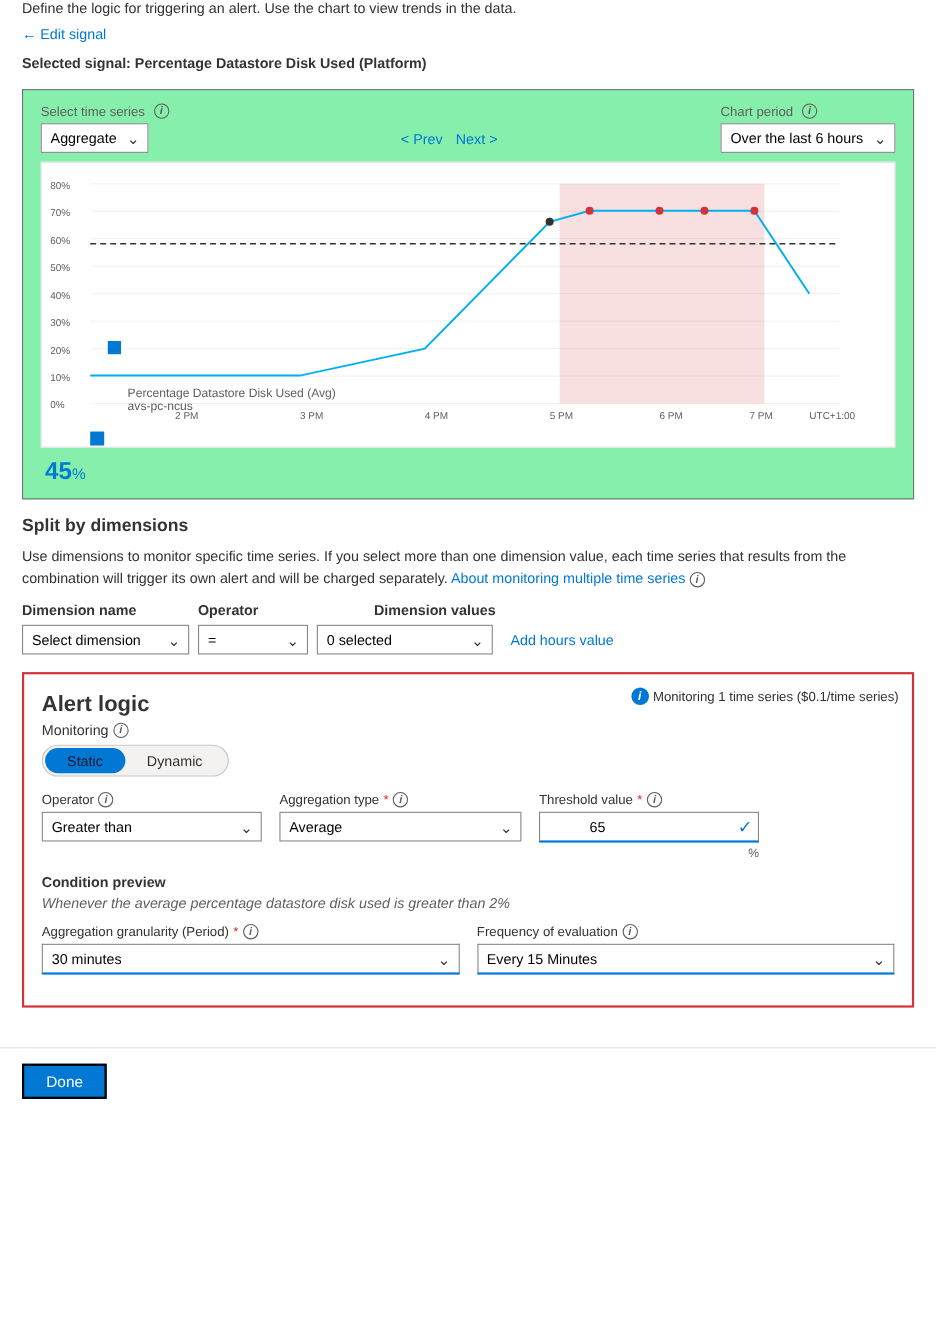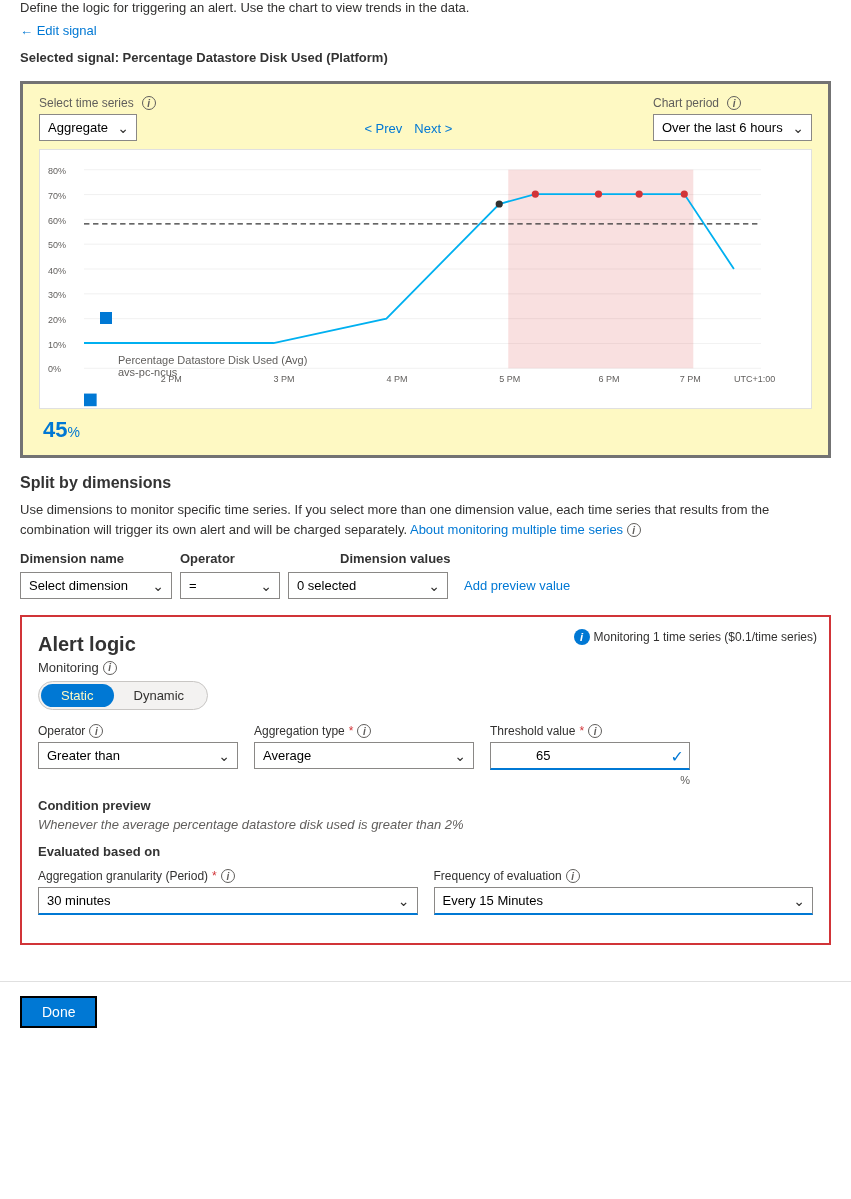--- a/index.html
+++ b/index.html
@@ -6,21 +6,21 @@
     body { font-family: 'Segoe UI', Arial, sans-serif; font-size: 13px; color: #333; background: #fff; width: 851px; min-height: 1199px; }
     .modal { width: 851px; min-height: 1199px; background: #fff; padding: 0; position: relative; }
     .modal-header { display: flex; align-items: center; justify-content: space-between; padding: 16px 20px 12px 20px; border-bottom: none; }
     .modal-title { font-size: 20px; font-weight: 600; color: #1a1a1a; }
     .close-btn { font-size: 18px; cursor: pointer; color: #605e5c; background: none; border: none; padding: 4px 8px; }
     .modal-body { padding: 0 20px 20px 20px; }
     .desc-text { font-size: 13px; color: #323130; margin-bottom: 8px; }
     .edit-signal-link { color: #0078d4; cursor: pointer; font-size: 13px; display: inline-block; margin-bottom: 12px; }
     .edit-signal-link::before { content: '← '; }
     .selected-signal { font-size: 13px; font-weight: 600; margin-bottom: 16px; }
-    .chart-section { background: #fef9c3; border: 3px solid #737373; padding: 12px 16px; margin-bottom: 16px; }
+    .chart-section { background: #86efac; border: 1px solid #737373; padding: 12px 16px; margin-bottom: 16px; }
     .chart-controls { display: flex; align-items: center; margin-bottom: 8px; gap: 0; }
     .chart-controls-left { display: flex; align-items: center; gap: 8px; flex: 1; }
     .chart-controls-right { display: flex; align-items: center; gap: 8px; }
     .control-label { font-size: 12px; color: #605e5c; margin-right: 4px; }
     .info-icon { display: inline-flex; align-items: center; justify-content: center; width: 14px; height: 14px; border-radius: 50%; border: 1px solid #605e5c; font-size: 10px; color: #605e5c; cursor: pointer; font-style: italic; font-weight: bold; }
     .select-wrapper { position: relative; display: inline-block; }
     .select-wrapper::after { content: '⌄'; position: absolute; right: 8px; top: 50%; transform: translateY(-50%); pointer-events: none; font-size: 14px; color: #323130; }
     .nav-btns { display: flex; gap: 12px; flex: 1; justify-content: center; }
     .nav-btn { background: none; border: none; color: #0078d4; cursor: pointer; font-size: 13px; }
     .chart-area { position: relative; height: 260px; background: #fff; border: 1px solid #e0e0e0; margin-bottom: 8px; overflow: hidden; }
@@ -30,21 +30,21 @@
     .dim-headers { display: flex; gap: 0; margin-bottom: 6px; }
     .dim-header { font-size: 13px; font-weight: 600; min-width: 160px; padding-right: 16px; }
     .dim-row { display: flex; gap: 8px; align-items: center; margin-bottom: 8px; }
     .alert-logic-box { border: 2px solid #d13438; padding: 16px; margin-top: 16px; position: relative; }
     .monitoring-badge { position: absolute; top: 12px; right: 12px; display: flex; align-items: center; gap: 4px; font-size: 12px; color: #323130; }
     .badge-info { width: 16px; height: 16px; border-radius: 50%; background: #0078d4; color: #fff; display: inline-flex; align-items: center; justify-content: center; font-size: 11px; font-weight: bold; font-style: italic; }
     .alert-logic-title { font-size: 20px; font-weight: 600; margin-bottom: 4px; }
     .threshold-label { font-size: 13px; margin-bottom: 6px; display: flex; align-items: center; gap: 4px; }
     .threshold-toggle { display: flex; background: #f3f2f1; border-radius: 20px; padding: 2px; margin-bottom: 14px; overflow: hidden; border: 1px solid #c8c6c4; width: 170px; }
     .toggle-btn { padding: 4px 20px; border-radius: 16px; border: none; font-size: 13px; cursor: pointer; }
-    .toggle-btn.active { background: #0078d4; color: #fef9c3; }
+    .toggle-btn.active { background: #0078d4; color: #0f172a; }
     .toggle-btn.inactive { background: transparent; color: #323130; }
     .form-row { display: flex; gap: 16px; margin-bottom: 12px; align-items: flex-start; }
     .form-group { display: flex; flex-direction: column; gap: 4px; flex: 1; }
     .form-label { font-size: 12px; color: #323130; display: flex; align-items: center; gap: 4px; }
     .form-label .required { color: #d13438; }
     .input-box { border: 1px solid #8a8886; padding: 5px 8px; font-size: 13px; width: 100%; }
     .input-box.highlighted { border-color: #0078d4; border-bottom: 2px solid #0078d4; padding-left: 45px; }
     .percent-note { font-size: 11px; color: #605e5c; text-align: right; }
     .condition-preview-title { font-size: 13px; font-weight: 600; margin-bottom: 4px; margin-top: 8px; }
     .condition-preview-text { font-size: 13px; color: #605e5c; font-style: italic; margin-bottom: 12px; }
@@ -181,21 +181,21 @@
         <div class="select-wrapper" style="min-width:100px;">
           <select>
             <option>=</option>
           </select>
         </div>
         <div class="select-wrapper" style="min-width:160px;">
           <select>
             <option>0 selected</option>
           </select>
         </div>
-        <button style="background:none;border:none;color:#0078d4;font-size:13px;cursor:pointer;padding:5px 8px;">Add preview value</button>
+        <button style="background:none;border:none;color:#0078d4;font-size:13px;cursor:pointer;padding:5px 8px;">Add hours value</button>
       </div>
     </div>
 
     
     <div class="alert-logic-box">
       <div class="monitoring-badge">
         <span class="badge-info">i</span>
         <span>Monitoring 1 time series ($0.1/time series)</span>
       </div>
 
@@ -245,21 +245,20 @@
             <input type="text" class="input-box highlighted" value="65" style="width: 100%; border-width: 1px 1px 2px; border-style: solid; border-color: rgb(138, 136, 134) rgb(138, 136, 134) rgb(0, 120, 212); padding-right: 24px;">
             <span style="position:absolute;right:6px;top:50%;transform:translateY(-50%);color:#0078d4;font-size:16px;">✓</span>
           </div>
           <div class="percent-note">%</div>
         </div>
       </div>
 
       <div class="condition-preview-title">Condition preview</div>
       <div class="condition-preview-text">Whenever the average percentage datastore disk used is greater than 2%</div>
 
-      <div class="eval-title">Evaluated based on</div>
 
       <div class="form-row">
         <div class="form-group">
           <label class="form-label">
             <span>Aggregation granularity (Period)</span>
             <span class="required"> *</span>
             <span class="info-icon">i</span>
           </label>
           <div class="select-wrapper" style="width:100%;">
             <select style="border-bottom:2px solid #0078d4;">

